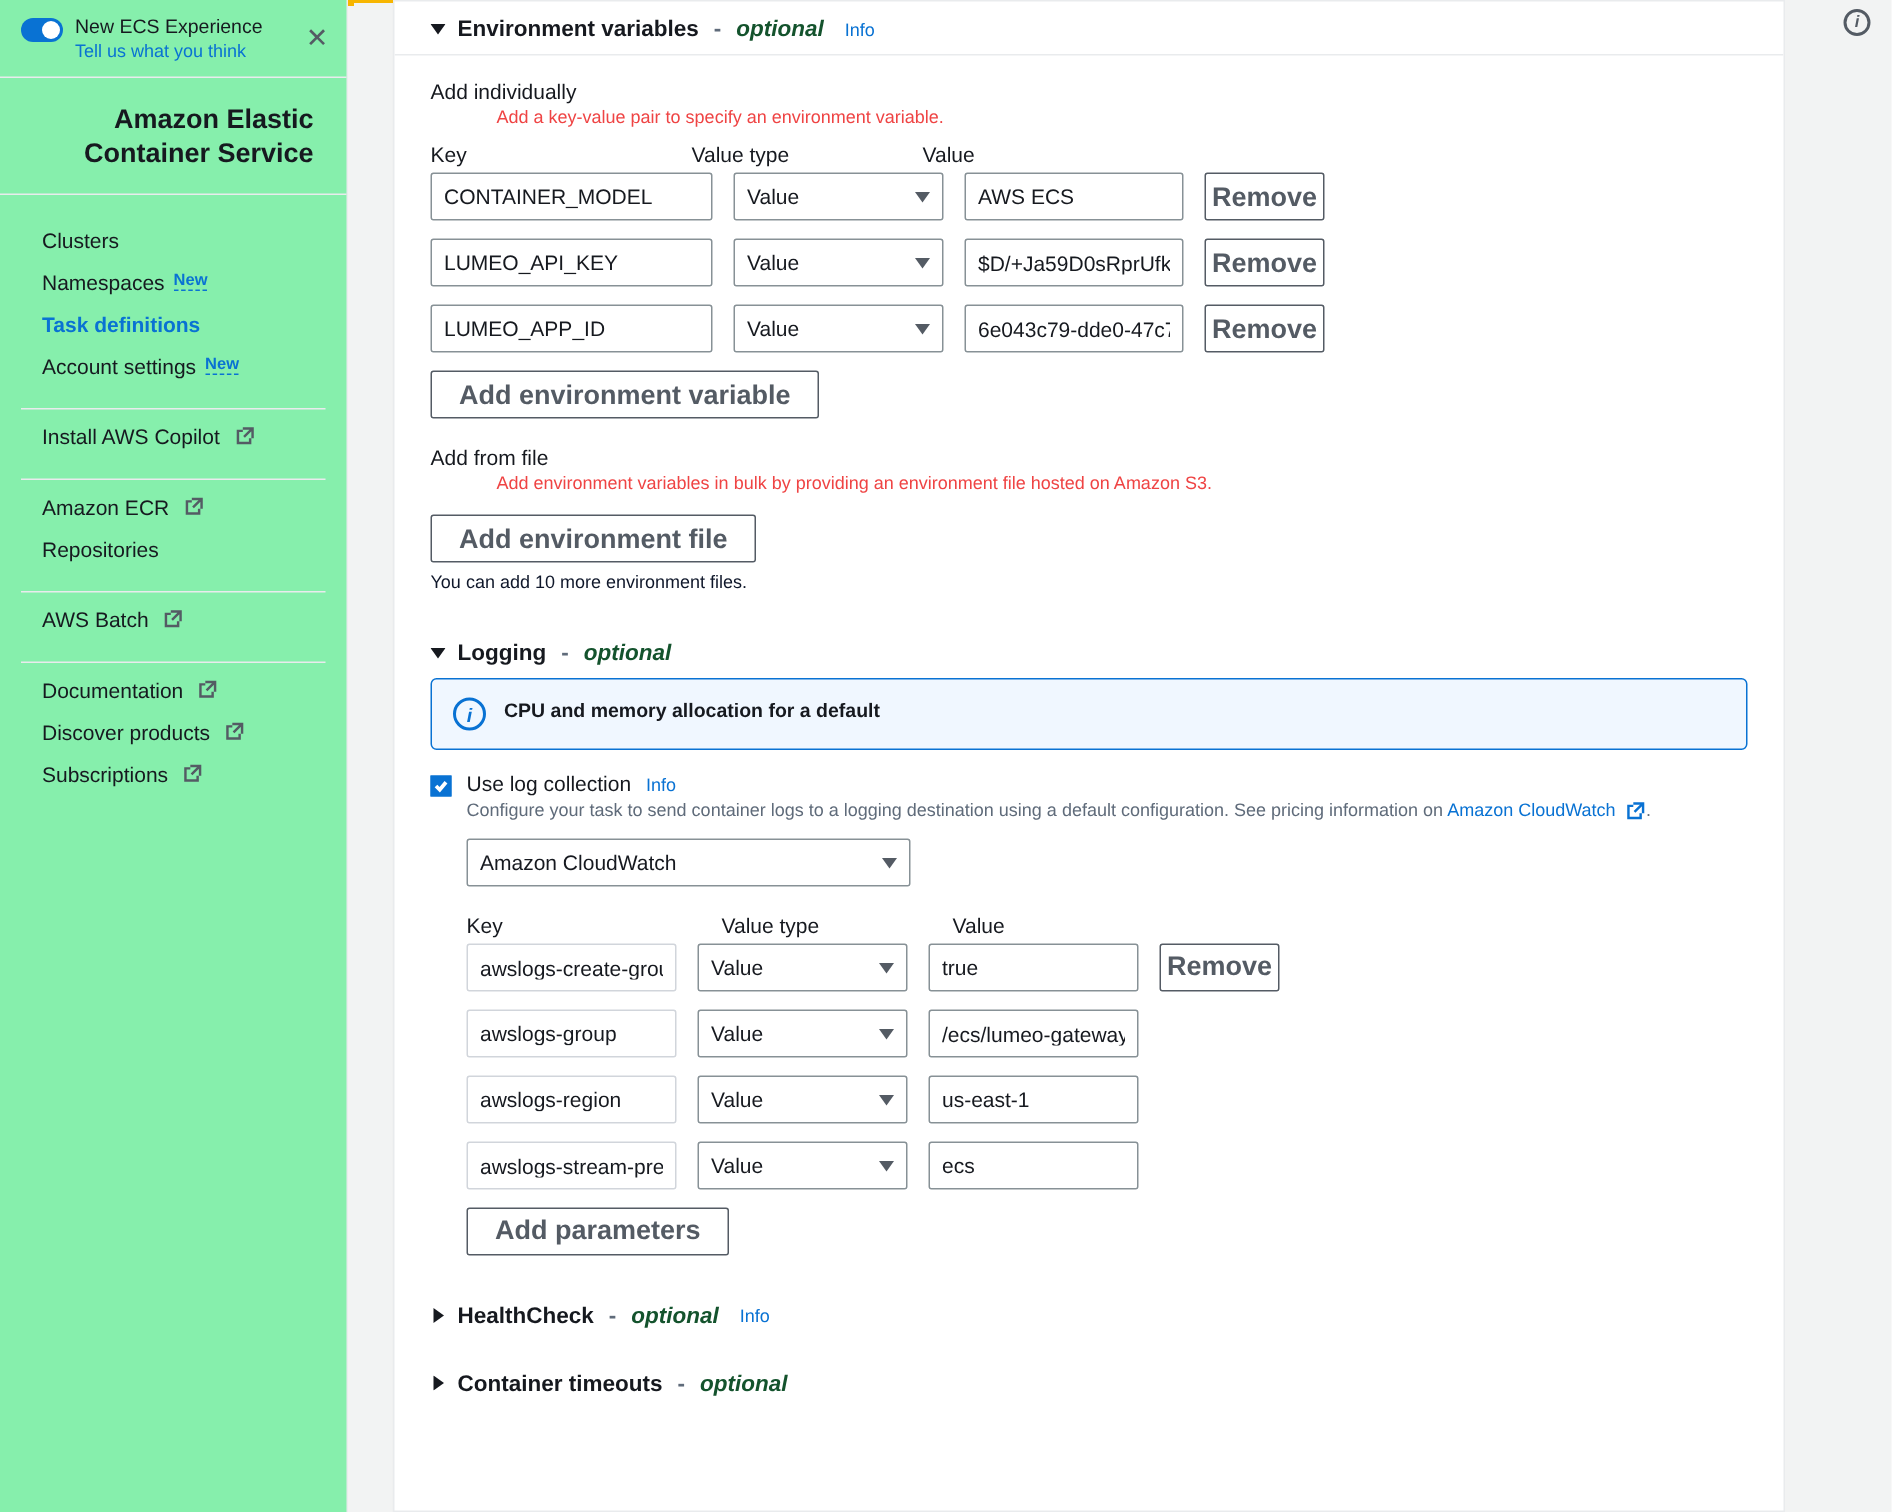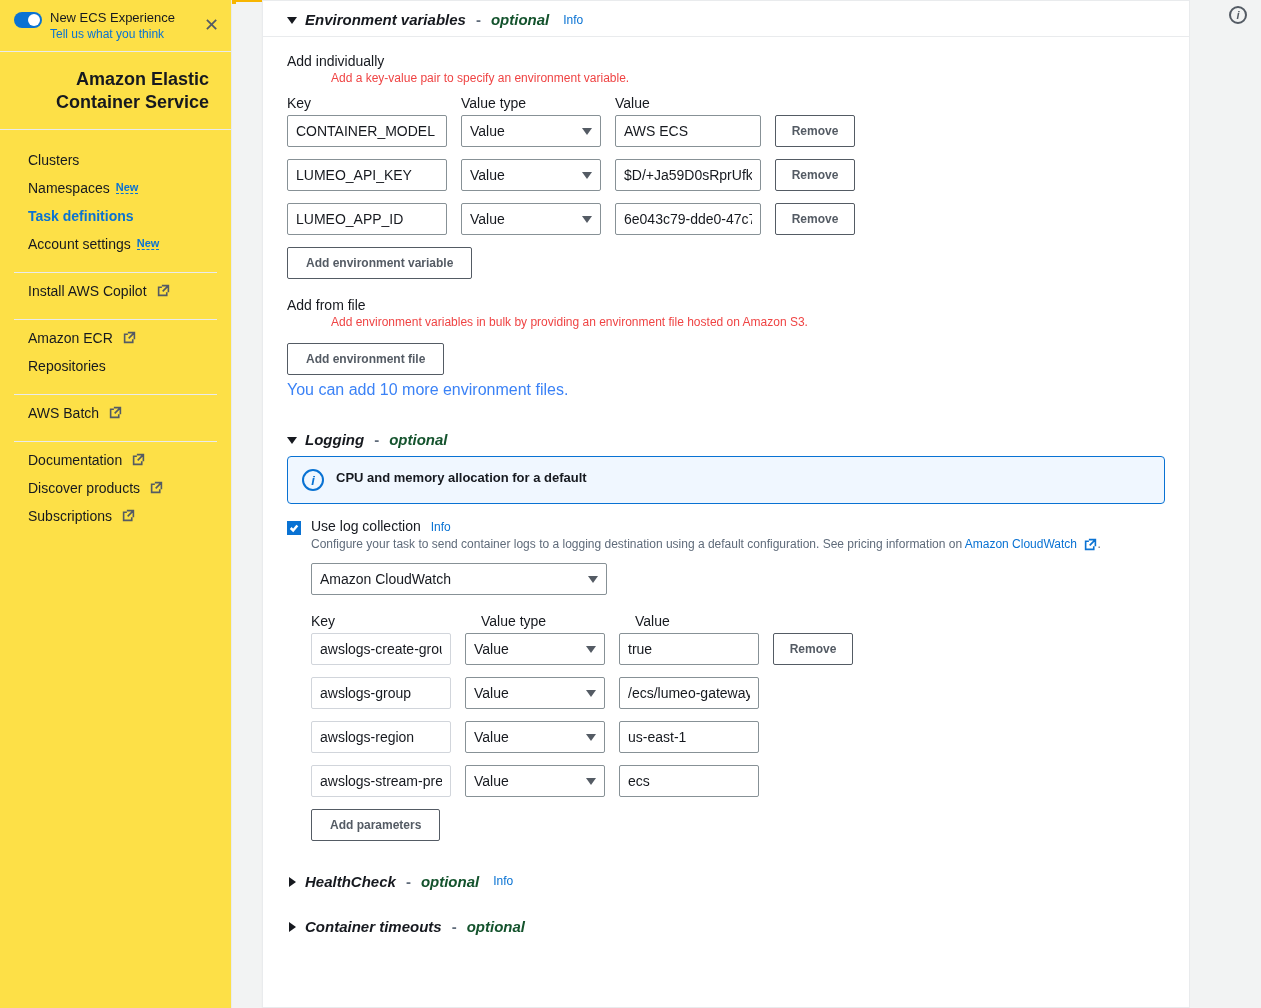--- a/index.html
+++ b/index.html
@@ -10,21 +10,21 @@
     background: #f2f3f3;
     display: flex;
     height: 1008px;
     width: 1261px;
     overflow: hidden;
   }
 
   
   .sidebar {
     width: 232px;
-    background: #fde047;
+    background: #86efac;
     border-right: 1px solid #e9ebed;
     display: flex;
     flex-direction: column;
     flex-shrink: 0;
   }
   .sidebar-banner {
     display: flex;
     align-items: flex-start;
     padding: 10px 14px 10px 14px;
     border-bottom: 1px solid #e9ebed;
@@ -126,67 +126,67 @@
     display:flex; align-items:center; gap:8px;
     padding: 10px 24px 8px 24px;
     font-size: 15px;
     cursor:pointer;
   }
   .exp-header.with-border { border-bottom: 1px solid #e9ebed; margin-bottom: 4px;}
   .caret { display:inline-block; }
   .caret svg { width:10px;height:10px; }
   .caret.down svg { transform: rotate(0deg); }
   .caret.right svg { transform: rotate(-90deg); }
-  .exp-title { font-weight:700;font-style:italic; }
+  .exp-title { font-weight:700; }
   .exp-opt   { font-weight:700; font-style: italic; color:#14532d; }
   .exp-dash  { font-weight:700; color:#5f6b7a; margin: 0 2px;}
   .info-link { font-size: 12px; color:#0972d3; font-weight:400; margin-left:6px; cursor:pointer;}
 
   .section-block { padding: 4px 24px 6px 24px; }
   .sub-heading { font-size:14px; font-weight:400; color:#16191f; margin-top:8px; }
   .sub-desc    { font-size:12px; color:#ef4444; margin-top:2px; margin-bottom:10px;margin-left:44px; }
 
   .col-labels { display:flex; gap:14px; font-size:14px; color:#16191f; margin-bottom:4px;}
   .col-key   { width:160px;}
   .col-type  { width:140px;}
   .col-value { width:146px;}
 
   .row { display:flex; gap:14px; margin-bottom:12px; align-items:center;}
   .row.log { gap:14px; }
   .input {
     height:32px; border:1px solid #879196; border-radius:2px;
     padding: 0 8px; font-size:14px; color:#16191f; background:#fff;
   }
   .input.ro { border-color:#d1d5db; color:#16191f; }
-  .input.key   { width:160px;}
+  .input.key   { width:188px;}
   .input.value { width:146px;}
   .input.logkey{ width:140px; border-color:#d1d5db;}
   .input.logval{ width:140px;}
   .select {
     height:32px; border:1px solid #879196; border-radius:2px;
     padding: 0 26px 0 8px; font-size:14px; color:#16191f; background:#fff;
     position:relative; display:flex; align-items:center; cursor:pointer;
   }
   .select.vt  { width:140px;}
   .select.wide{ width:296px;}
   .select .sel-caret{
     position:absolute; right:8px; top:50%; transform:translateY(-50%);
   }
   .select .sel-caret svg{width:10px;height:10px;fill:#545b64;}
 
   .btn {
     height:32px; border:1px solid #545b64; border-radius:2px;
-    background:#fff; padding:0 18px; font-size:12px; font-weight:700;
+    background:#fff; padding:0 18px; font-size:18px; font-weight:700;
     color:#545b64; cursor:pointer;
     display:inline-flex;align-items:center;justify-content:center;
   }
   .btn.remove { width:80px; padding:0; font-weight:700;}
   .btn-row { margin-top:2px; margin-bottom:6px;}
 
-  .hint { font-size:16px; color:#3b82f6; margin-top:6px;}
+  .hint { font-size:12px; color:#0f172a; margin-top:6px;}
 
   
   .alert {
     border:1px solid #0972d3;
     background:#f0f7ff;
     border-radius:4px;
     display:flex;
     gap:12px;
     padding:12px 14px;
     margin: 0 24px 14px 24px;

